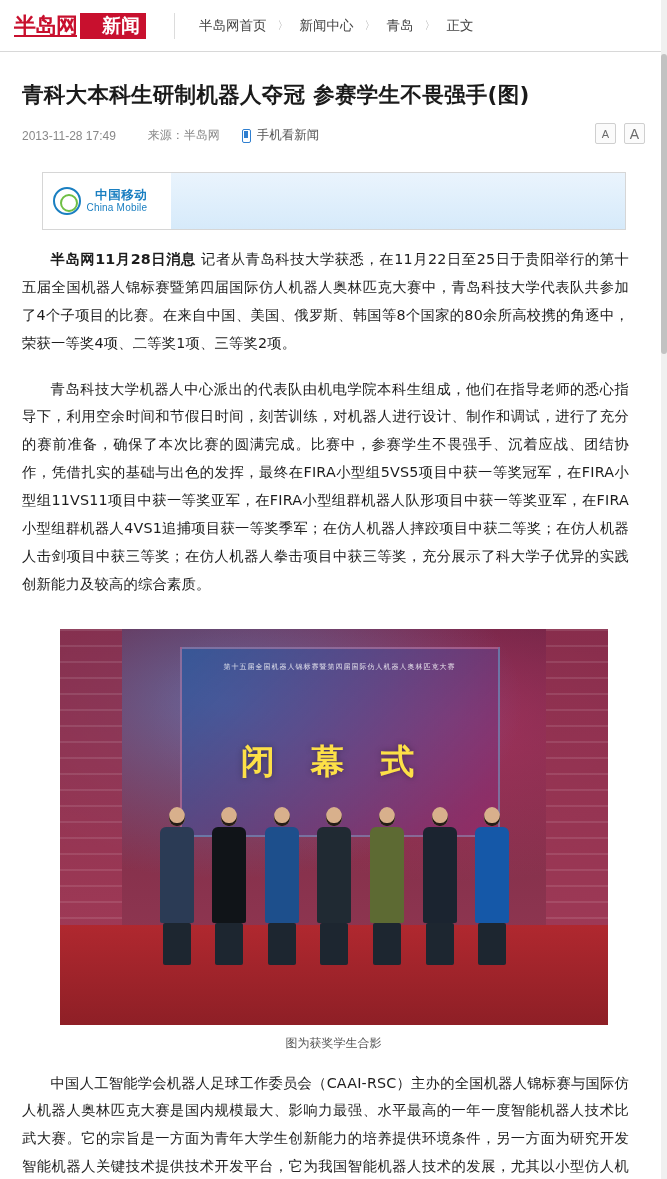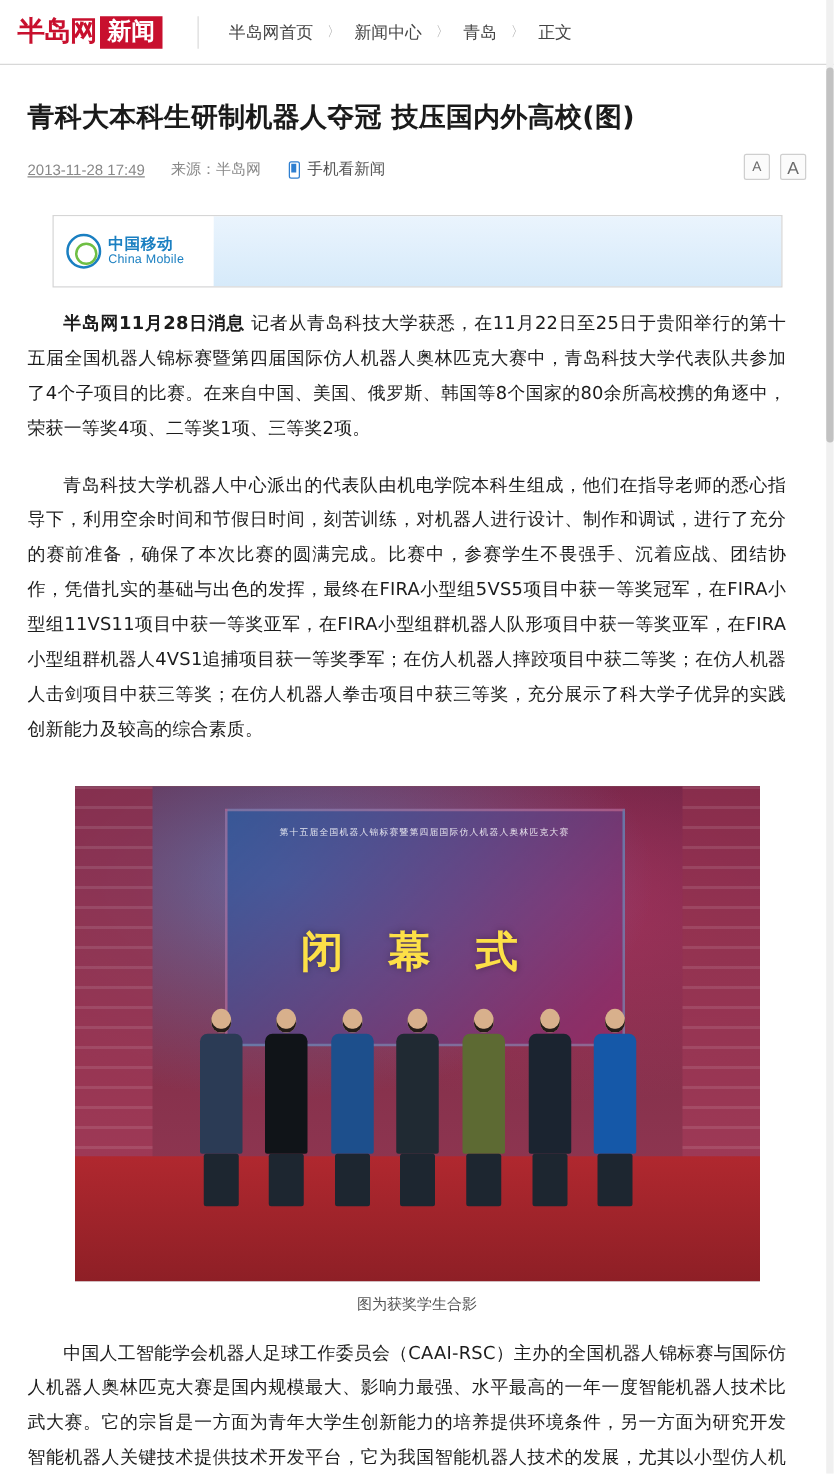--- a/index.html
+++ b/index.html
@@ -37,27 +37,28 @@
     gap: 0px;
   }
   .logo-cn {
     font-family: "DejaVu Sans", sans-serif;
     font-size: 22px;
     font-weight: bold;
     color: #c8102e;
     letter-spacing: -1px;
     line-height: 1;
     padding-right: 3px;
+    text-decoration: underline;
   }
   .logo-badge {
     background: #c8102e;
     color: #ffffff;
     font-size: 19px;
     font-weight: bold;
-    padding: 3px 6px 4px 6px;
+    padding: 3px 6px 4px 22px;
     line-height: 1;
     letter-spacing: 0px;
   }
   .header-sep {
     width: 1px;
     height: 26px;
     background: #dcdcdc;
     margin: 0 24px 0 28px;
   }
   .crumbs {
@@ -91,21 +92,21 @@
   }
   .meta-row {
     margin-top: 18px;
     display: flex;
     align-items: center;
     font-size: 12px;
     color: #888888;
     position: relative;
     padding-bottom: 6px;
   }
-  .meta-date { margin-right: 5px; text-decoration: underline; }
+  .meta-date { margin-right: 16px; }
   .meta-source { margin-right: 22px; margin-left: 16px; }
   .meta-mobile {
     display: flex;
     align-items: center;
     color: #555;
     font-size: 12.5px;
   }
   .phone-icon {
     display: inline-block;
     width: 9px;
@@ -186,20 +187,21 @@
     border-radius: 50%;
     border: 2.5px solid #6fbf44;
   }
   .cm-text-cn {
     font-family: "DejaVu Sans", sans-serif;
     font-size: 12.5px;
     color: #1a7fc1;
     font-weight: bold;
     line-height: 1.15;
     letter-spacing: 0.5px;
+    text-align: right;
   }
   .cm-text-en {
     font-size: 10px;
     color: #1a7fc1;
     letter-spacing: 0.2px;
     line-height: 1.2;
   }
   .ad-right {
     flex: 1;
     height: 100%;
@@ -401,21 +403,21 @@
       <a href="#">新闻中心</a>
       <span class="crumb-arrow">〉</span>
       <a href="#">青岛</a>
       <span class="crumb-arrow">〉</span>
       <a href="#">正文</a>
     </div>
   </div>
 
   <div class="article">
 
-    <h1 class="headline">青科大本科生研制机器人夺冠 技压国内外高校(图)</h1>
+    <h1 class="headline">青科大本科生研制机器人夺冠 参赛学生不畏强手(图)</h1>
 
     <div class="meta-row">
       <span class="meta-date">2013-11-28 17:49</span>
       <span class="meta-source">来源：半岛网</span>
       <span class="meta-mobile">
         <span class="phone-icon"></span>
         <span>手机看新闻</span>
       </span>
       <div class="font-btns">
         <div class="font-btn">A</div>

